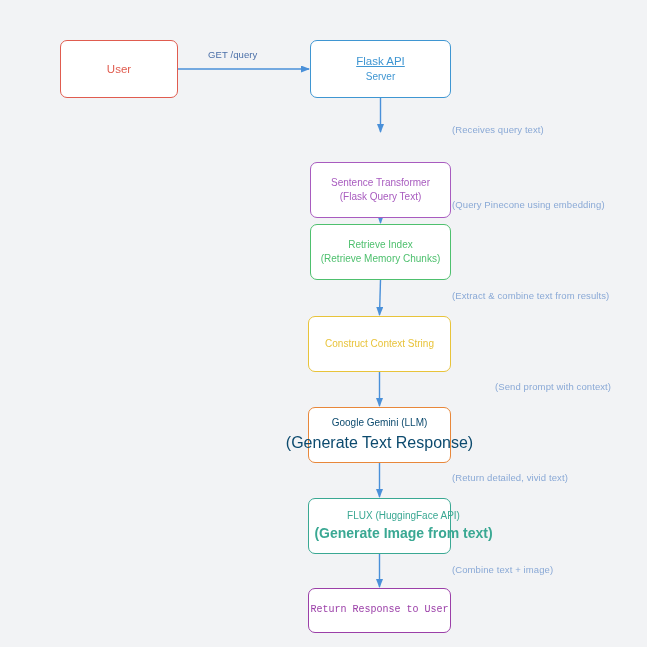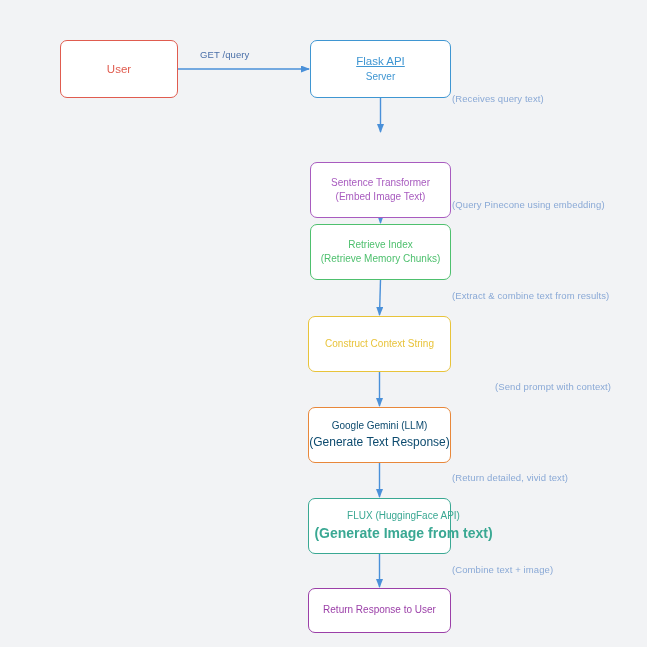--- a/index.html
+++ b/index.html
@@ -81,43 +81,43 @@
   <div id="nodes-layer">
       <div class="node" style="left: 60px; top: 40px; width: 118px; height: 58px; border-color: rgb(224, 92, 79); color: rgb(224, 92, 79);">
         <div class="line1" style="font-size: 11.5px;">User</div>
       </div>
       <div class="node" style="left: 310px; top: 40px; width: 141px; height: 58px; border-color: rgb(63, 150, 210); color: rgb(63, 150, 210);">
         <div class="line1" style="font-size: 11.5px; text-decoration: underline;">Flask API</div>
         <div class="line2" style="font-size: 10px; text-align: right;">Server</div>
       </div>
       <div class="node" style="left: 310px; top: 133px; width: 141px; height: 56px; border-color: rgb(168, 91, 191); color: rgb(168, 91, 191); margin-top: 29px;">
         <div class="line1" style="font-size: 10px;">Sentence Transformer</div>
-        <div class="line2" style="font-size: 10px;">(Embed Image Text)</div>
+        <div class="line2" style="font-size: 10px;">(Flask Query Text)</div>
       </div>
       <div class="node" style="left: 310px; top: 224px; width: 141px; height: 56px; border-color: rgb(78, 192, 110); color: rgb(78, 192, 110);">
         <div class="line1" style="font-size: 10px;">Retrieve Index</div>
         <div class="line2" style="font-size: 10px;">(Retrieve Memory Chunks)</div>
       </div>
       <div class="node" style="left: 308px; top: 316px; width: 143px; height: 56px; border-color: rgb(232, 195, 58); color: rgb(232, 195, 58);">
         <div class="line1" style="font-size: 10px;">Construct Context String</div>
       </div>
       <div class="node" style="left: 308px; top: 407px; width: 143px; height: 56px; border-color: rgb(232, 135, 58); color: #0c4a6e;">
         <div class="line1" style="font-size: 10px;">Google Gemini (LLM)</div>
-        <div class="line2" style="font-size: 12px;">(Generate Text Response)</div>
+        <div class="line2" style="font-size: 16px;">(Generate Text Response)</div>
       </div>
       <div class="node" style="left: 308px; top: 498px; width: 143px; height: 56px; border-color: rgb(58, 168, 147); color: rgb(58, 168, 147); padding-left: 48px;">
         <div class="line1" style="font-size: 10px;">FLUX (HuggingFace API)</div>
         <div class="line2" style="font-size: 14px; font-weight: bold;">(Generate Image from text)</div>
       </div>
-      <div class="node" style="left: 308px; top: 588px; width: 143px; height: 45px; border-color: rgb(155, 63, 168); color: rgb(155, 63, 168);">
+      <div class="node" style="left: 308px; top: 588px; width: 143px; height: 45px; border-color: rgb(155, 63, 168); color: rgb(155, 63, 168); font-family: Liberation Mono, monospace;">
         <div class="line1" style="font-size: 10px;">Return Response to User</div>
       </div>
     </div>
   <div id="labels-layer">
-      <div class="edge-label dark" style="left: 200px; top: 49px;">GET /query</div>
-      <div class="edge-label" style="left: 452px; top: 93px;">(Receives query text)</div>
+      <div class="edge-label dark" style="left: 208px; top: 49px;">GET /query</div>
+      <div class="edge-label" style="left: 452px; top: 124px;">(Receives query text)</div>
       <div class="edge-label" style="left: 452px; top: 199px;">(Query Pinecone using embedding)</div>
       <div class="edge-label" style="left: 452px; top: 290px;">(Extract &amp; combine text from results)</div>
       <div class="edge-label" style="left: 452px; top: 381px; margin-left: 43px;">(Send prompt with context)</div>
       <div class="edge-label" style="left: 452px; top: 472px;">(Return detailed, vivid text)</div>
       <div class="edge-label" style="left: 452px; top: 564px;">(Combine text + image)</div>
     </div>
 </div>
 
 </body></html>

